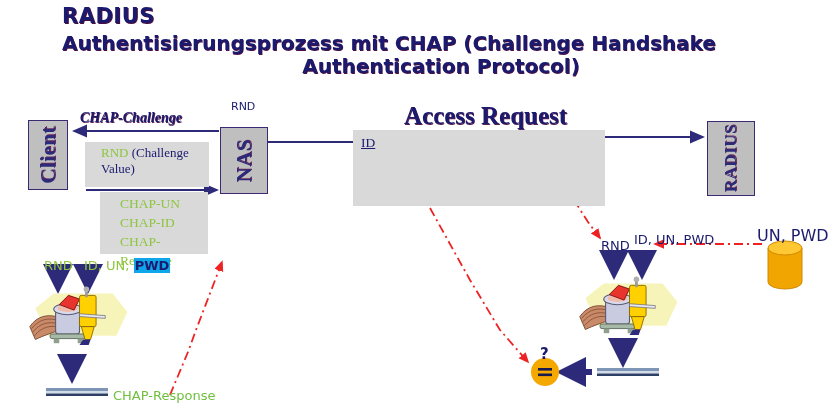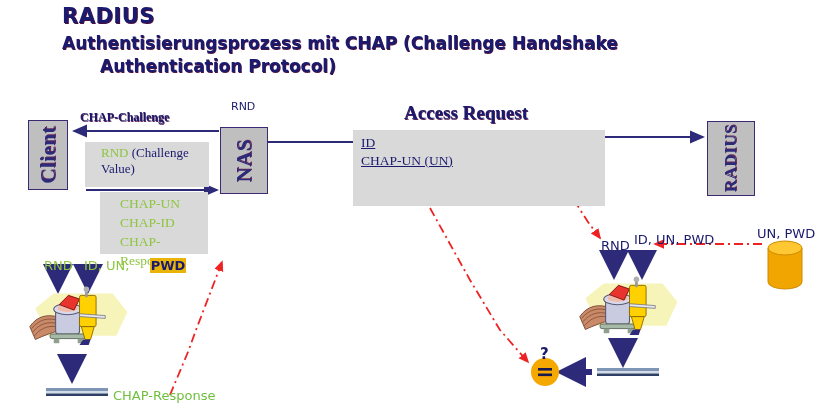--- a/index.html
+++ b/index.html
@@ -25,27 +25,27 @@
     color: #1a1a6e;
     text-shadow: 1px 1px 0 #4b1040;
     white-space: nowrap;
   }
   .title-sub {
     position: absolute;
     left: 62px; top: 32px;
     width: 720px;
     font-family: "DejaVu Sans", sans-serif;
     font-weight: bold;
-    font-size: 17px;
+    font-size: 20px;
     line-height: 23px;
     color: #1a1a6e;
     text-align: justify;
     text-shadow: 0.7px 0.7px 0 #4b1040;
   }
-  .title-sub span.l2 { display:block; padding-left: 38px; text-align: left; }
+  .title-sub span.l2 { display:block; padding-left: 38px; text-align: center; }
 
   
   .node {
     position: absolute;
     background: #bfbfbf;
     border: 1.5px solid #3b2a73;
     box-sizing: border-box;
     display: flex; align-items: center; justify-content: center;
   }
   .node .vlabel {
@@ -88,39 +88,39 @@
 
   
   .hdg {
     position: absolute;
     font-family: "Liberation Serif", serif;
     font-weight: bold;
     color: #1a1a6e;
     text-shadow: 0.7px 0.7px 0 #5a2050;
     white-space: nowrap;
   }
-  #hdg-chap-challenge { left: 80px; top: 110px; font-size: 12px; }
-  #hdg-access-request { left: 404px; top: 102px; font-size: 19px; }
+  #hdg-chap-challenge { left: 80px; top: 110px; font-size: 14px; font-style: italic; }
+  #hdg-access-request { left: 404px; top: 102px; font-size: 25px; }
 
   
   .lbl {
     position: absolute;
     font-family: "DejaVu Sans", sans-serif;
     white-space: nowrap;
   }
   #lbl-rnd-nas { left: 231px; top: 100px; font-size: 11px; color: #1a1a6e; }
   #lbl-left-rnd { left: 44px; top: 258px; font-size: 13px; color: #8dc63f; font-family:"DejaVu Sans",sans-serif;}
   #lbl-left-idunpwd { left: 84px; top: 258px; font-size: 13px; color: #8dc63f; }
   #lbl-left-idunpwd .pwd {
-    background: #eab308; color: #1a1a6e; font-weight: bold; padding: 0 1px; margin-left: 16px;
+    background: #0ea5e9; color: #1a1a6e; font-weight: bold; padding: 0 1px;
   }
   #lbl-chapresponse-out { left: 113px; top: 388px; font-size: 13px; color: #6fbf3f; }
   #lbl-right-rnd { left: 601px; top: 238px; font-size: 13px; color: #1a1a6e; }
   #lbl-right-idunpwd { left: 634px; top: 232px; font-size: 13px; color: #1a1a6e; }
-  #lbl-db-unpwd { left: 757px; top: 226px; font-size: 13px; color: #1a1a6e; }
+  #lbl-db-unpwd { left: 757px; top: 226px; font-size: 16px; color: #1a1a6e; }
   #lbl-question { left: 540px; top: 345px; font-size: 15px; color: #1a1a6e; font-weight:bold;}
 </style>
 </head>
 <body>
 
 <div class="title-main">RADIUS</div>
 <div class="title-sub">
   <span>Authentisierungsprozess   mit   CHAP   (Challenge   Handshake</span>
   <span class="l2">Authentication Protocol)</span>
 </div>
@@ -280,21 +280,20 @@
 </div>
 
 <div class="graypanel" id="panel-chapfields">
   <div>CHAP-UN</div>
   <div>CHAP-ID</div>
   <div>CHAP-Response</div>
 </div>
 
 <div class="graypanel" id="panel-access">
   <div>ID</div>
-  <div>CHAP-UN (UN)</div>
 </div>
 
 <div class="lbl" id="lbl-rnd-nas">RND</div>
 
 <div class="lbl" id="lbl-left-rnd">RND</div>
 <div class="lbl" id="lbl-left-idunpwd"><span>ID, UN, </span><span class="pwd">PWD</span></div>
 
 <div class="lbl" id="lbl-chapresponse-out">CHAP-Response</div>
 
 <div class="lbl" id="lbl-right-rnd">RND</div>

